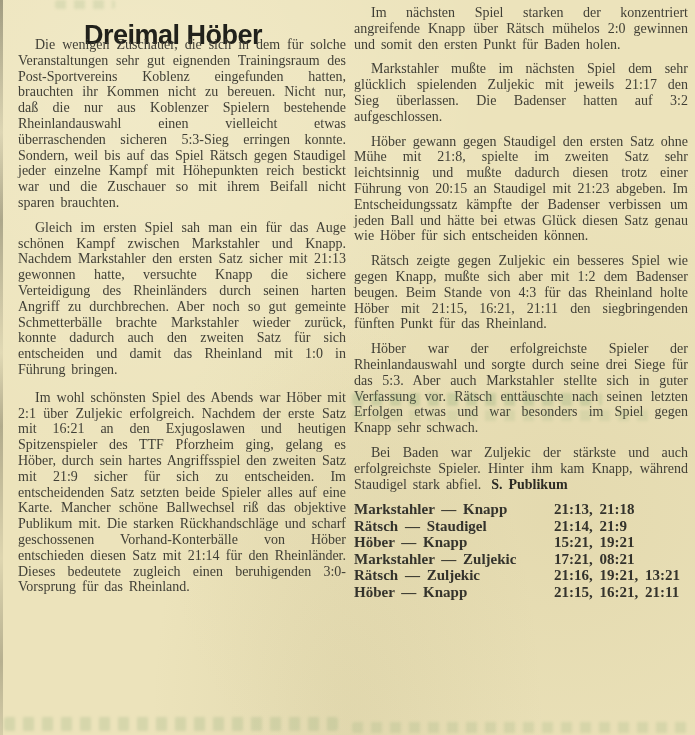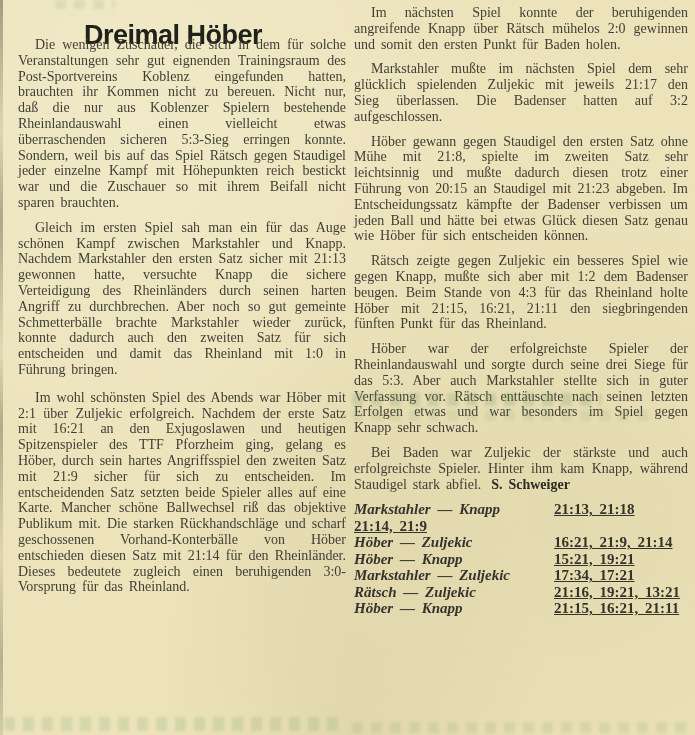--- a/index.html
+++ b/index.html
@@ -37,22 +37,22 @@
   .col-right{left:354px;top:5px;width:334px;}
   .col p{margin:0 0 9px;text-indent:17px;}
   .col p:last-child{margin-bottom:0;margin-top:12px;}
   .byline{font-weight:bold;color:#2c2b24;padding-left:10px;white-space:nowrap;}
   .results{
     margin-top:7px;
     font-weight:bold;font-size:15px;line-height:16.5px;
     color:#34332c;word-spacing:3px;
   }
   .result-row{display:flex;}
-  .result-players{min-width:196px;padding-right:4px;white-space:nowrap;font-style:italic;}
-  .result-scores{white-space:nowrap;text-decoration:underline;}
+  .result-players{min-width:196px;padding-right:4px;white-space:nowrap;}
+  .result-scores{white-space:nowrap;}
   .ghost{
     position:absolute;
     filter:blur(1.6px);
     opacity:.45;
     background:repeating-linear-gradient(90deg,
       rgba(120,160,105,.55) 0px, rgba(120,160,105,.55) 11px,
       rgba(120,160,105,0) 11px, rgba(120,160,105,0) 19px);
     border-radius:3px;
     pointer-events:none;
   }
@@ -72,46 +72,43 @@
 
   <h1 class="headline">Dreimal Höber</h1>
 
   <div class="col col-left">
     <p><span>Die wenigen Zuschauer, die sich in dem für solche Veranstaltungen sehr gut eignenden Trainingsraum des Post-Sportvereins Koblenz eingefunden hatten, brauchten ihr Kommen nicht zu bereuen. Nicht nur, daß die nur aus Koblenzer Spielern bestehende Rheinlandauswahl einen vielleicht etwas überraschenden sicheren 5:3-Sieg erringen konnte. Sondern, weil bis auf das Spiel Rätsch gegen Staudigel jeder einzelne Kampf mit Höhepunkten reich bestickt war und die Zuschauer so mit ihrem Beifall nicht sparen brauchten.</span></p>
     <p><span>Gleich im ersten Spiel sah man ein für das Auge schönen Kampf zwischen Markstahler und Knapp. Nachdem Markstahler den ersten Satz sicher mit 21:13 gewonnen hatte, versuchte Knapp die sichere Verteidigung des Rheinländers durch seinen harten Angriff zu durchbrechen. Aber noch so gut gemeinte Schmetterbälle brachte Markstahler wieder zurück, konnte dadurch auch den zweiten Satz für sich entscheiden und damit das Rheinland mit 1:0 in Führung bringen.</span></p>
     <p><span>Im wohl schönsten Spiel des Abends war Höber mit 2:1 über Zuljekic erfolgreich. Nachdem der erste Satz mit 16:21 an den Exjugoslawen und heutigen Spitzenspieler des TTF Pforzheim ging, gelang es Höber, durch sein hartes Angriffsspiel den zweiten Satz mit 21:9 sicher für sich zu entscheiden. Im entscheidenden Satz setzten beide Spieler alles auf eine Karte. Mancher schöne Ballwechsel riß das objektive Publikum mit. Die starken Rückhandschläge und scharf geschossenen Vorhand-Konterbälle von Höber entschieden diesen Satz mit 21:14 für den Rheinländer. Dieses bedeutete zugleich einen beruhigenden 3:0-Vorsprung für das Rheinland.</span></p>
   </div>
 
   <div class="col col-right">
-    <p><span>Im nächsten Spiel konnte der beruhigenden angreifende Knapp über Rätsch mühelos 2:0 gewinnen und somit den ersten Punkt für Baden holen.</span></p>
+    <p><span>Im nächsten Spiel starken der konzentriert angreifende Knapp über Rätsch mühelos 2:0 gewinnen und somit den ersten Punkt für Baden holen.</span></p>
     <p><span>Markstahler mußte im nächsten Spiel dem sehr glücklich spielenden Zuljekic mit jeweils 21:17 den Sieg überlassen. Die Badenser hatten auf 3:2 aufgeschlossen.</span></p>
     <p><span>Höber gewann gegen Staudigel den ersten Satz ohne Mühe mit 21:8, spielte im zweiten Satz sehr leichtsinnig und mußte dadurch diesen trotz einer Führung von 20:15 an Staudigel mit 21:23 abgeben. Im Entscheidungssatz kämpfte der Badenser verbissen um jeden Ball und hätte bei etwas Glück diesen Satz genau wie Höber für sich entscheiden können.</span></p>
     <p><span>Rätsch zeigte gegen Zuljekic ein besseres Spiel wie gegen Knapp, mußte sich aber mit 1:2 dem Badenser beugen. Beim Stande von 4:3 für das Rheinland holte Höber mit 21:15, 16:21, 21:11 den siegbringenden fünften Punkt für das Rheinland.</span></p>
     <p><span>Höber war der erfolgreichste Spieler der Rheinlandauswahl und sorgte durch seine drei Siege für das 5:3. Aber auch Markstahler stellte sich in guter Verfassung vor. Rätsch enttäuschte nach seinen letzten Erfolgen etwas und war besonders im Spiel gegen Knapp sehr schwach.</span></p>
-    <p><span>Bei Baden war Zuljekic der stärkste und auch erfolgreichste Spieler. Hinter ihm kam Knapp, während Staudigel stark abfiel.</span><span class="byline">S. Schweiger</span></p>
+    <p><span>Bei Baden war Zuljekic der stärkste und auch erfolgreichste Spieler. Hinter ihm kam Knapp, während Staudigel stark abfiel.</span><span class="byline">S. Publikum</span></p>
 
     <div class="results">
       <div class="result-row">
         <span class="result-players">Markstahler — Knapp</span>
         <span class="result-scores">21:13, 21:18</span>
       </div>
       <div class="result-row">
+        <span class="result-players">Rätsch — Staudigel</span>
         <span class="result-scores">21:14, 21:9</span>
-      </div>
-      <div class="result-row">
-        <span class="result-players">Höber — Zuljekic</span>
-        <span class="result-scores">16:21, 21:9, 21:14</span>
       </div>
       <div class="result-row">
         <span class="result-players">Höber — Knapp</span>
         <span class="result-scores">15:21, 19:21</span>
       </div>
       <div class="result-row">
         <span class="result-players">Markstahler — Zuljekic</span>
-        <span class="result-scores">17:34, 17:21</span>
+        <span class="result-scores">17:21, 08:21</span>
       </div>
       <div class="result-row">
         <span class="result-players">Rätsch — Zuljekic</span>
         <span class="result-scores">21:16, 19:21, 13:21</span>
       </div>
       <div class="result-row">
         <span class="result-players">Höber — Knapp</span>
         <span class="result-scores">21:15, 16:21, 21:11</span>
       </div>
     </div>

